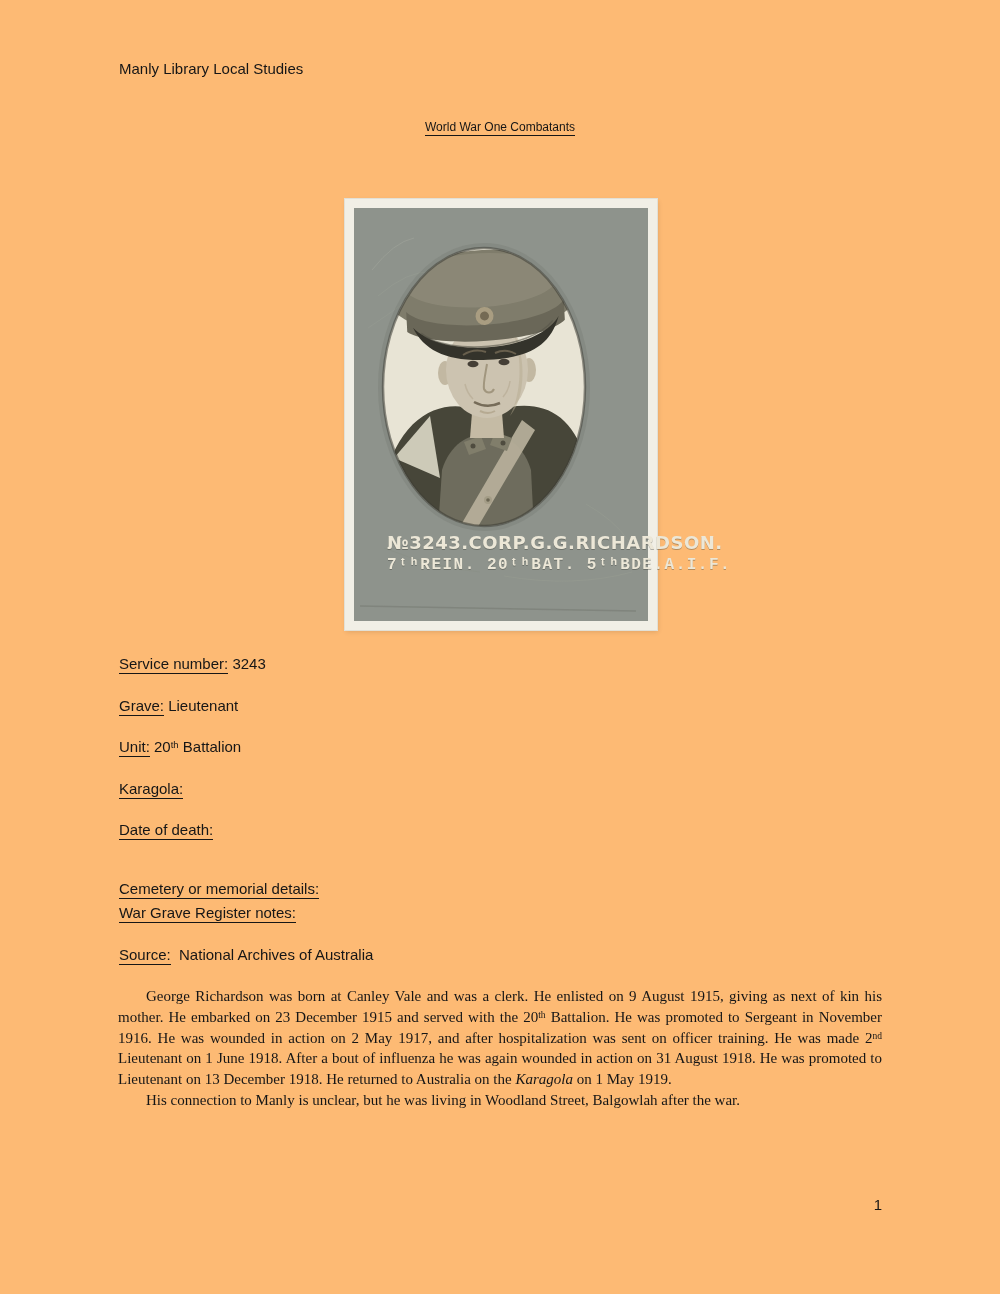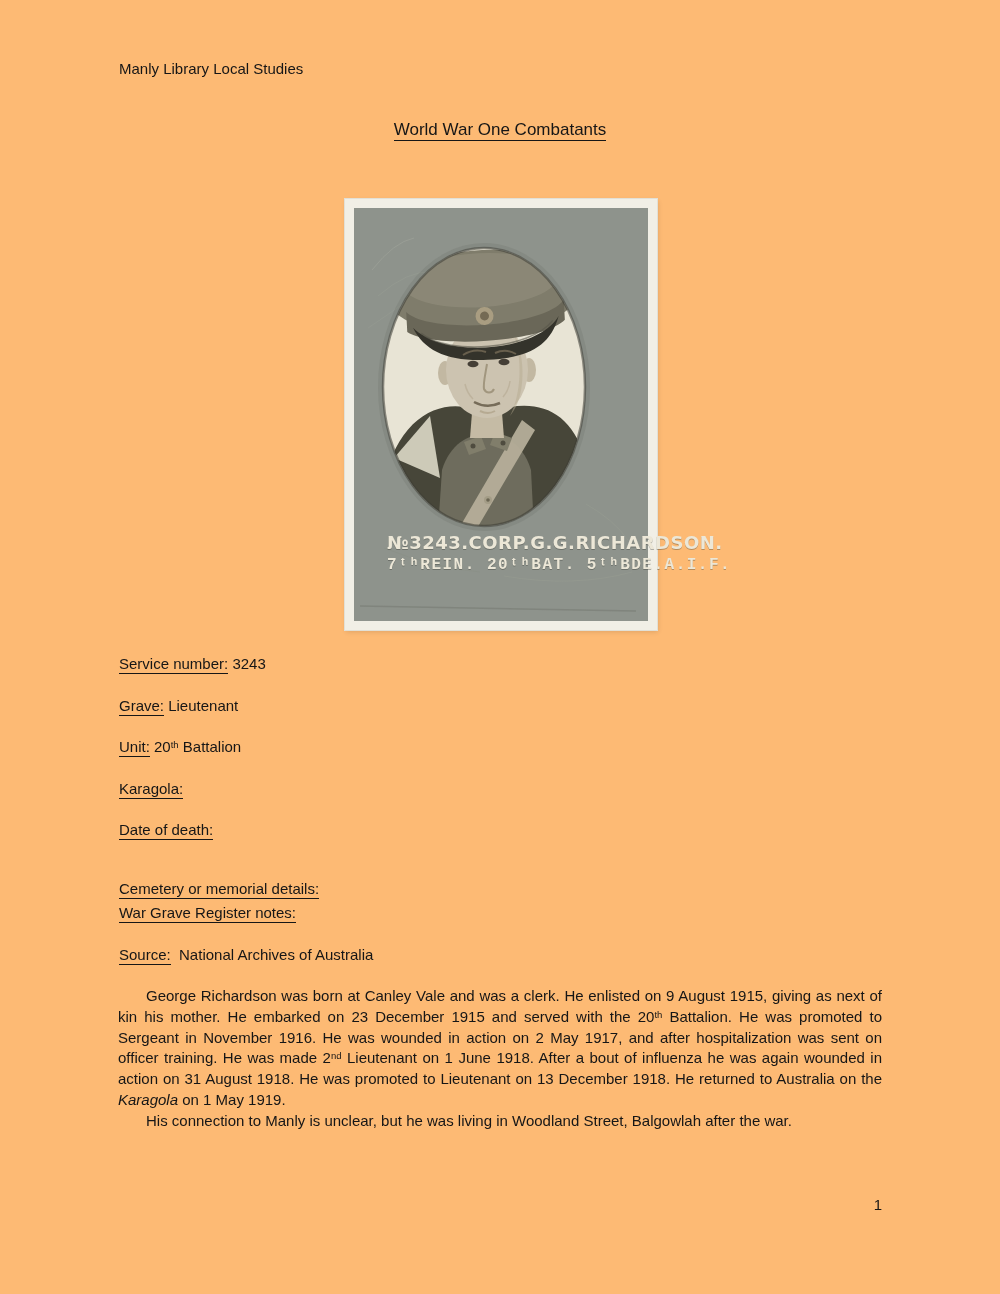--- a/index.html
+++ b/index.html
@@ -17,21 +17,21 @@
     position: absolute;
     left: 119px;
     top: 60px;
     font-size: 15px;
   }
   .title-line {
     position: absolute;
     left: 0;
     width: 1000px;
     text-align: center;
-    font-size: 17px;
+    font-size: 12px;
   }
   .title-main { top: 120px; }
   .title-name { top: 161px; margin-top: 44px; }
   .u {
     border-bottom: 1px solid #161616;
     padding-bottom: 1px;
   }
   
   .photo {
     position: absolute;
@@ -76,21 +76,21 @@
   
   .body-text {
     position: absolute;
     left: 118px;
     top: 986px;
     width: 764px;
     font-size: 15px;
     line-height: 20.8px;
     text-align: justify;
   }
-  .body-text p { margin: 0; text-indent: 28px; }
+  .body-text p { margin: 0; text-indent: 28px; font-family: Liberation Serif, serif; }
   .run-sup { font-size: 9.5px; vertical-align: 4.5px; line-height: 0; }
   .run-i { font-style: italic; }
   .page-number {
     position: absolute;
     left: 118px;
     top: 1196px;
     width: 764px;
     text-align: right;
     font-size: 15px;
   }

